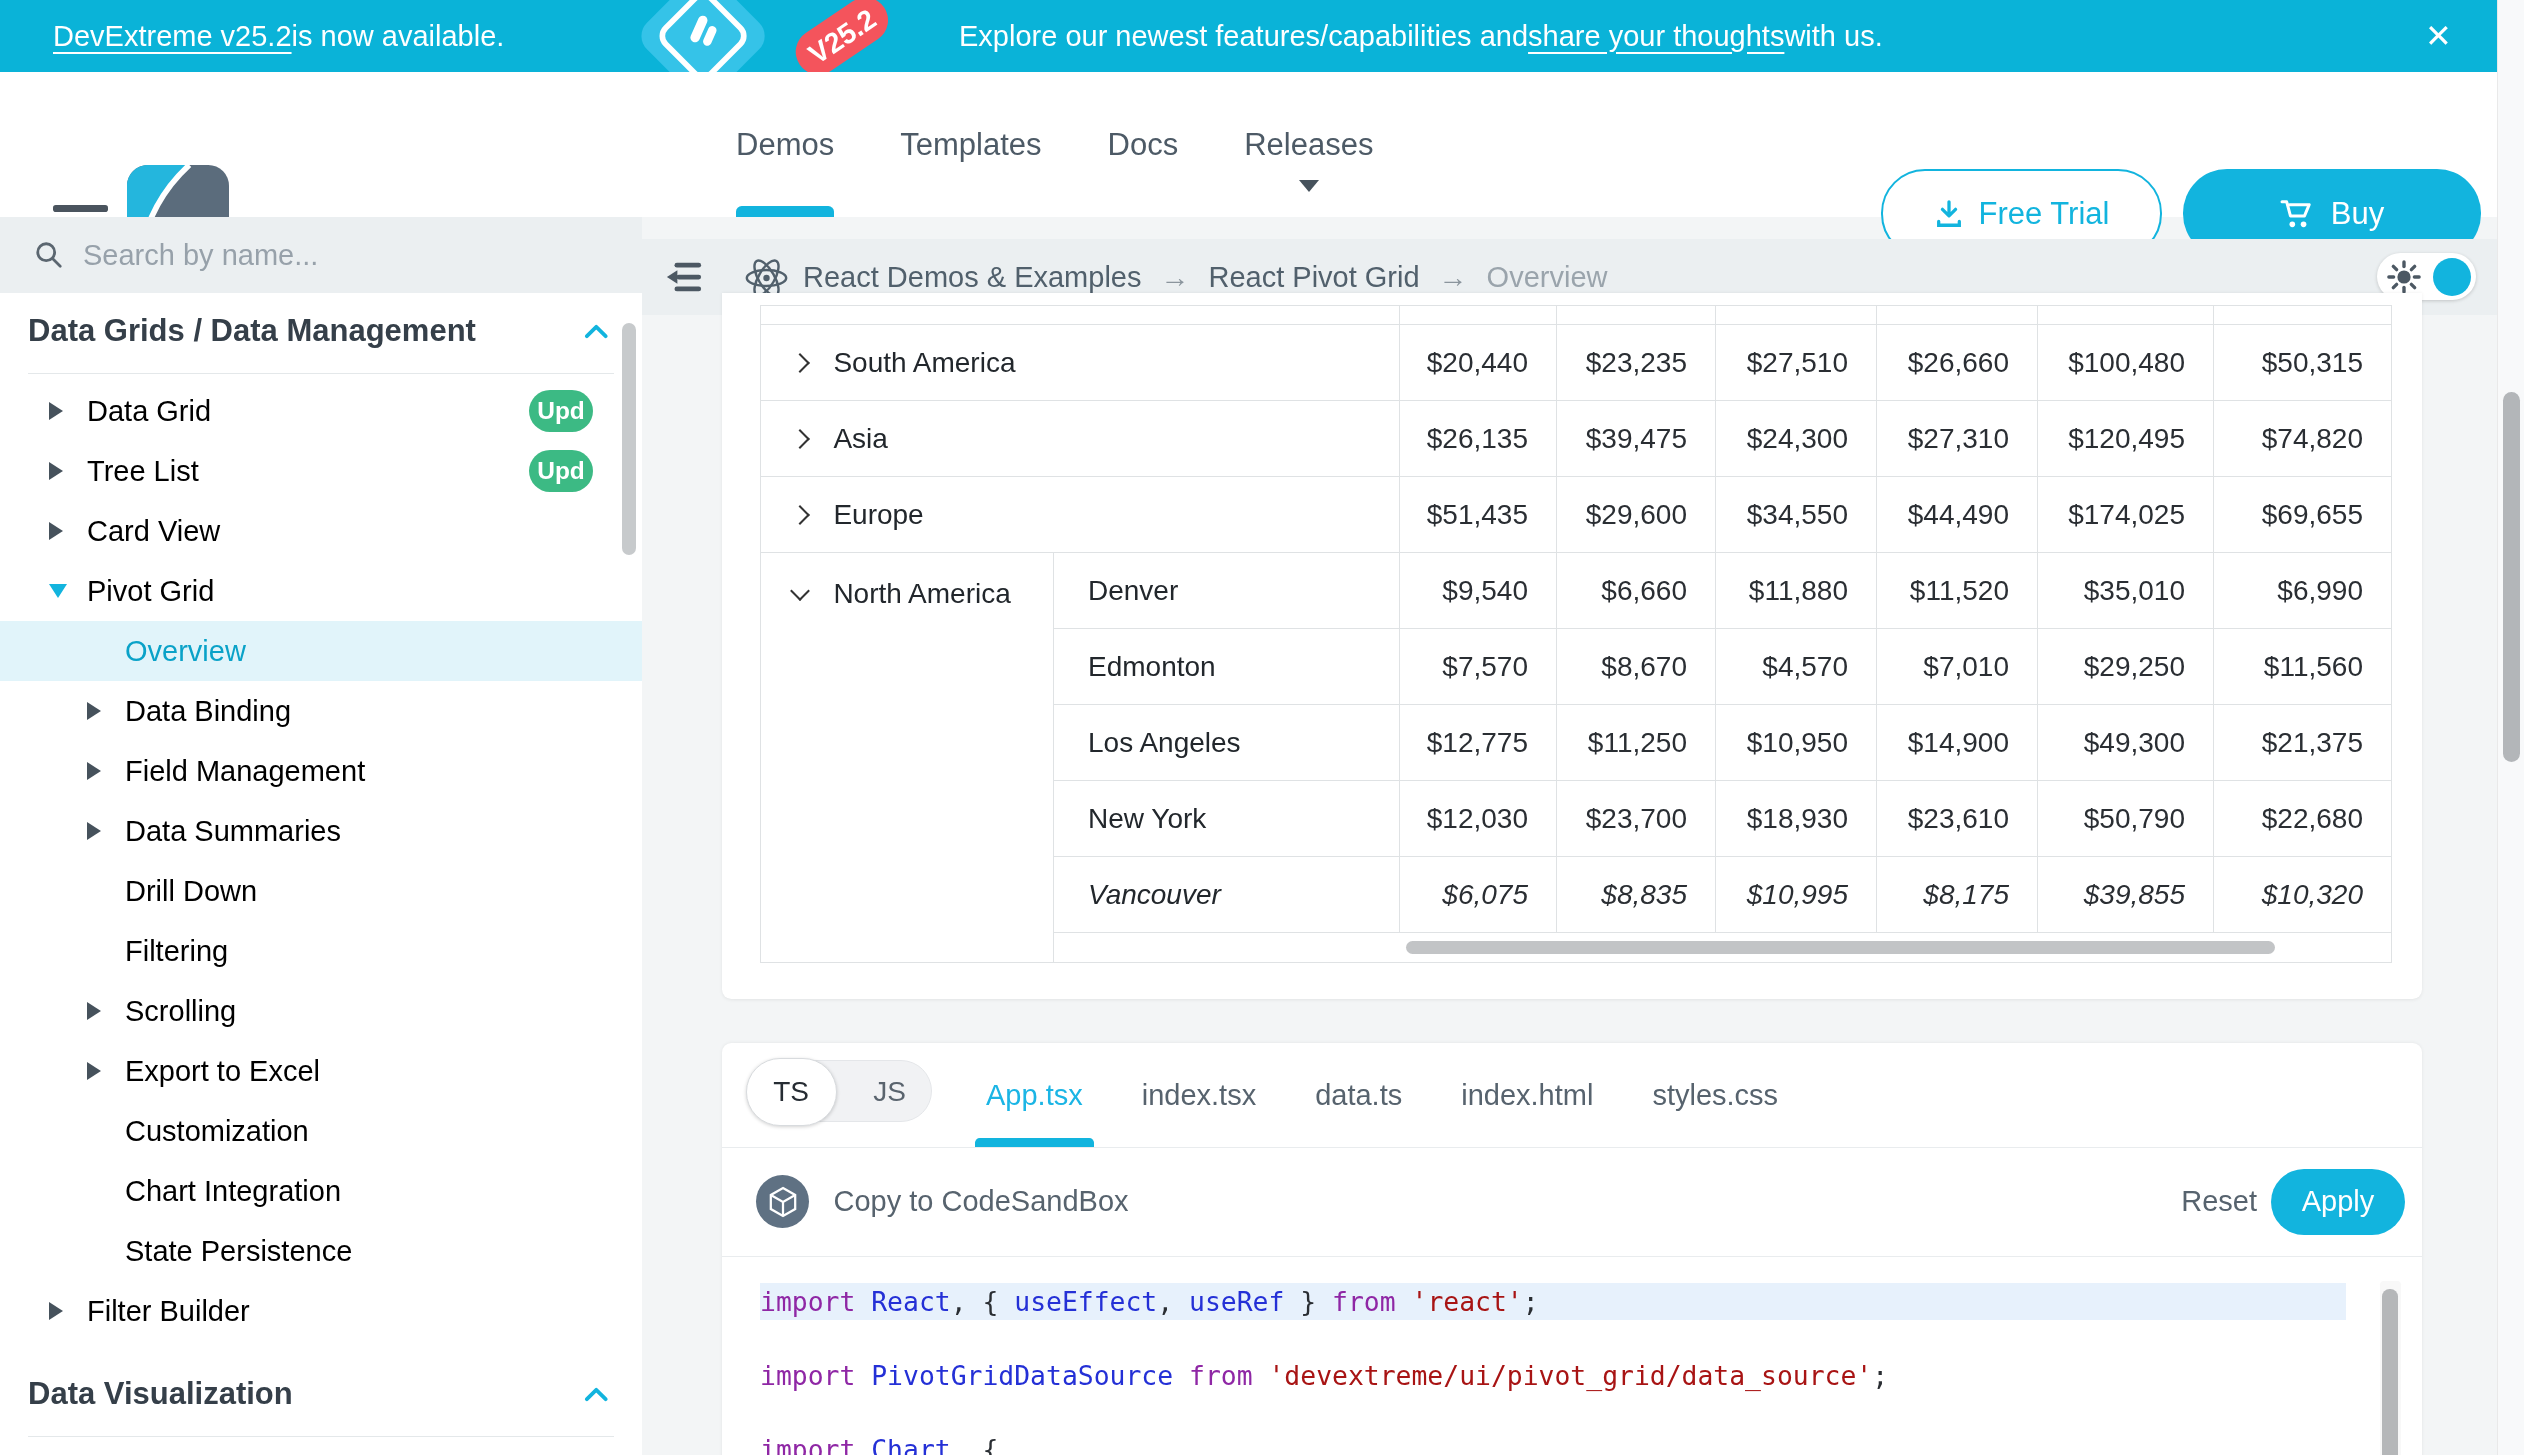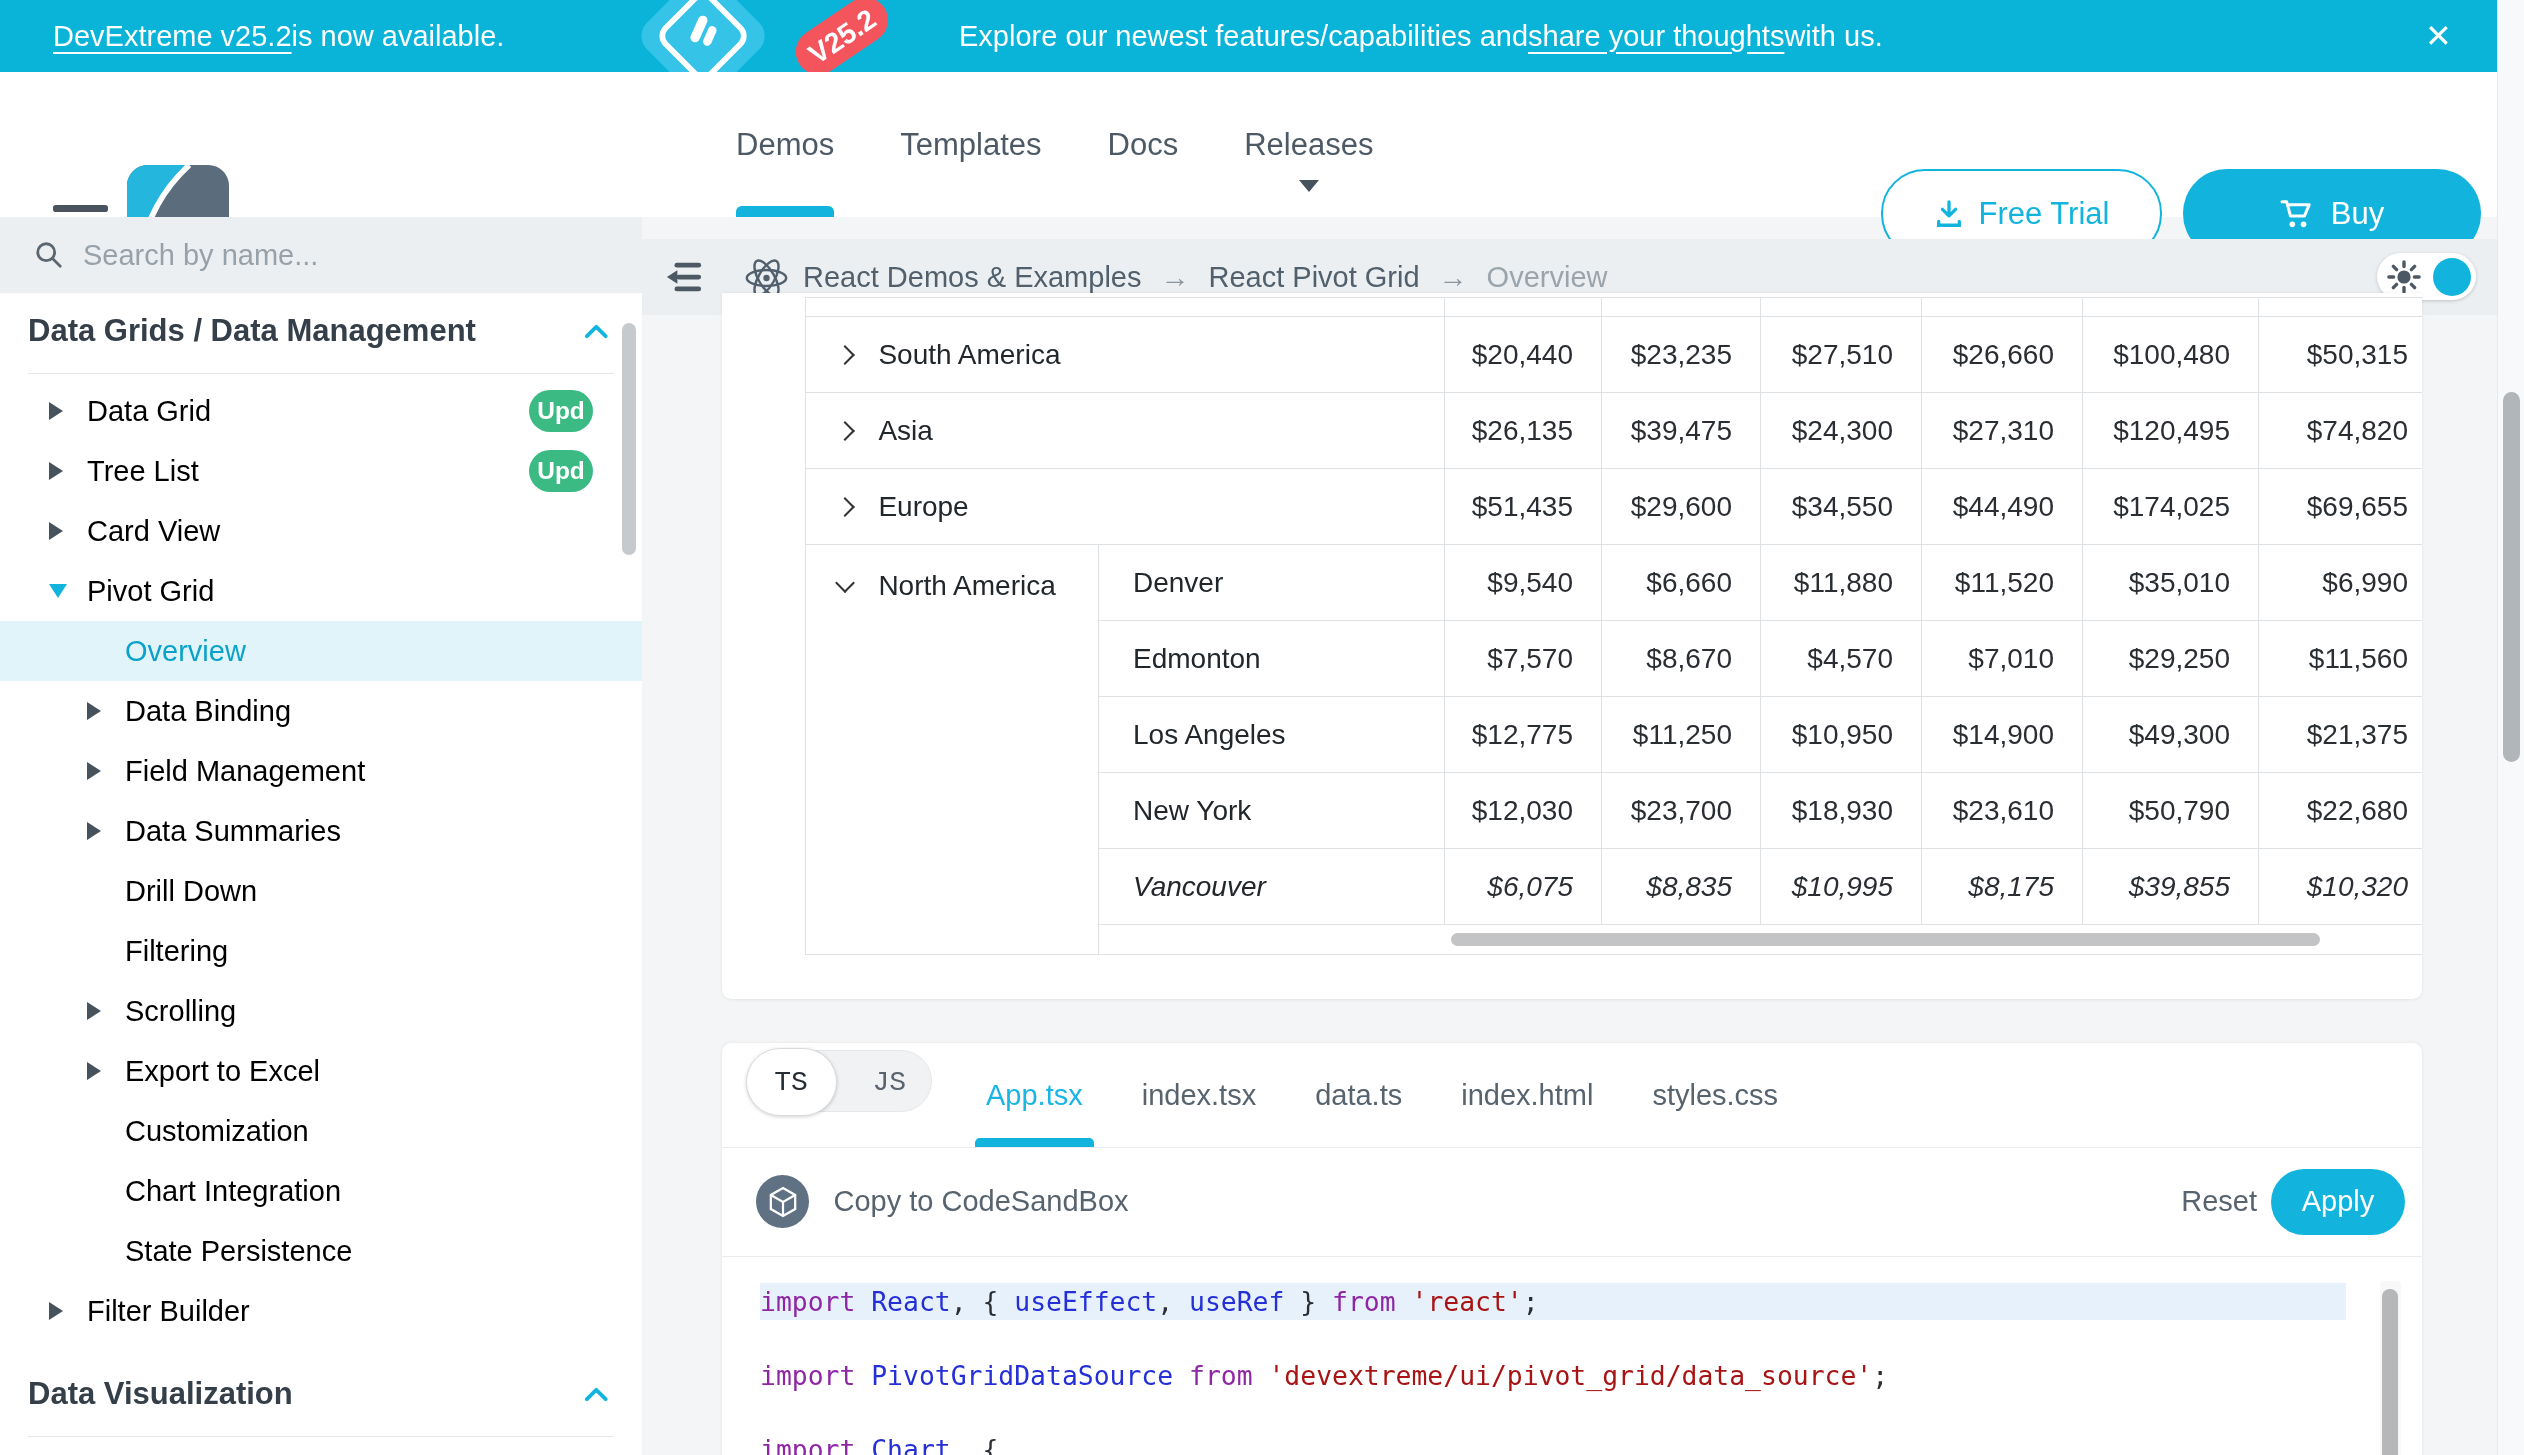--- a/index.html
+++ b/index.html
@@ -84,41 +84,41 @@
   .side-item.selected .side-label { color:#0aa2c8; }
   .badge { position:absolute; right:49px; width:64px; height:42px; border-radius:21px; background:#3cba84;
            color:#fff; font-size:24.5px; font-weight:bold; display:flex; align-items:center; justify-content:center; }
   .sec2 { margin-top:34px; }
   .side-thumb { position:absolute; right:5.7px; top:106px; width:14px; height:232px; border-radius:7.6px;
                 background:#c7cacc; cursor:grab; }
 
   
   .demo-card { position:absolute; left:722px; top:293px; width:1700px; height:706px; background:#fff;
                border-radius:0 0 9.4px 9.4px; box-shadow:0 0.9px 3.8px rgba(0,0,0,.07); overflow:hidden; }
-  .pivot-wrap { position:absolute; left:38px; top:4px;margin-left:45px; }
+  .pivot-wrap { position:absolute; left:38px; top:12px; }
   table.pivot { border-collapse:collapse; table-layout:fixed; width:1630px; }
   .pivot td { border:0.9px solid #dfe2e4; font-size:28px; color:#22272c; overflow:hidden; }
   .pivot td.money { text-align:right; padding-right:28px; color:#2a2e33; }
   .cell-flex { display:flex; align-items:center; padding-left:32px; }
   .chev { width:14px; height:14px; border-top:2.8px solid #333; border-right:2.8px solid #333;
           display:inline-block; flex:0 0 14px; margin-right:26.4px; }
   .chev.right { transform:rotate(45deg); }
   .chev.down { transform:rotate(135deg); margin-top:-5.7px; }
   .pivot td.region-cell { vertical-align:top; }
   .pivot td.region-cell .cell-flex { padding-top:24.5px; }
   .pivot td.city { padding-left:34px; }
   .pivot td.footer-cell { border-top:0; }
   .hthumb { height:13.2px; width:869px; margin-left:352px; border-radius:6.6px; background:#c2c4c6; cursor:grab; }
 
   
   .code-card { position:absolute; left:722px; top:1043px; width:1700px; height:472px; background:#fff;
                border-radius:9.4px 9.4px 0 0; box-shadow:0 0.9px 3.8px rgba(0,0,0,.07); overflow:hidden; }
   .tabs-row { position:relative; height:104px; }
-  .lang-toggle { position:absolute; left:24.5px; top:7px; width:185px; height:62px; background:#f1f2f4;
-                 border:0.9px solid #e4e6e9; border-radius:31px; cursor:pointer;font-family:Liberation Mono, monospace; }
+  .lang-toggle { position:absolute; left:24.5px; top:17px; width:185px; height:62px; background:#f1f2f4;
+                 border:0.9px solid #e4e6e9; border-radius:31px; cursor:pointer; }
   .ts-pill { position:absolute; left:-1.9px; top:-2.8px; width:91px; height:68px; background:#fff;
              border:0.9px solid #d8dbde; border-radius:34px; box-shadow:0 0.9px 3.8px rgba(0,0,0,.18);
              display:flex; align-items:center; justify-content:center; font-size:28px; color:#262c33; }
   .js-label { position:absolute; right:24.5px; top:0; height:62px; display:flex; align-items:center;
               font-size:28px; color:#5a646e; }
   .file-tabs { position:absolute; left:264px; top:0; height:104px; display:flex; gap:59px; }
   .file-tab { position:relative; height:104px; display:flex; align-items:center; font-size:29px;
               color:#57636e; cursor:pointer; }
   .file-tab.active { color:#1bb5e5; }
   .file-tab.active::after { content:""; position:absolute; left:-11.3px; right:-11.3px; bottom:0; height:9.4px;

